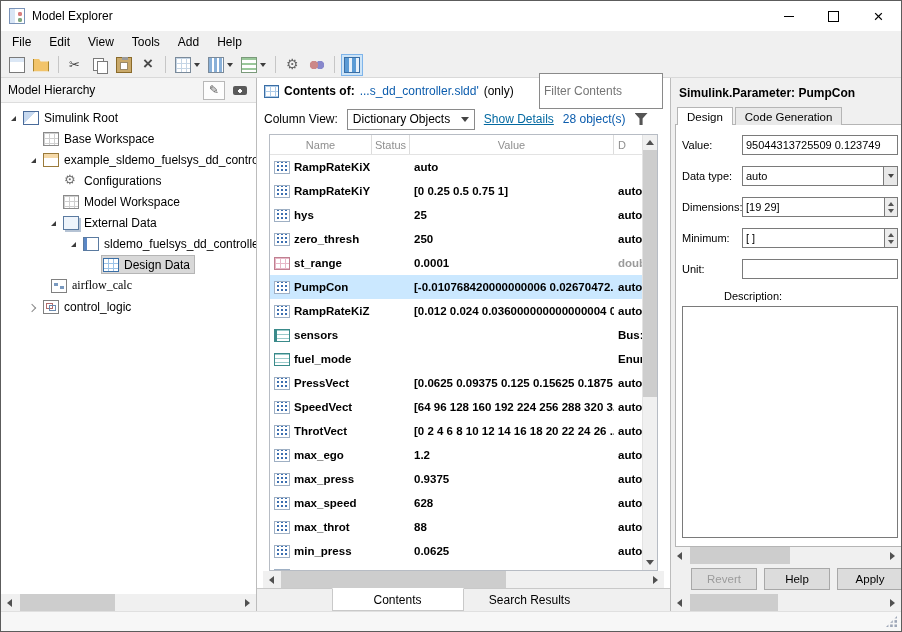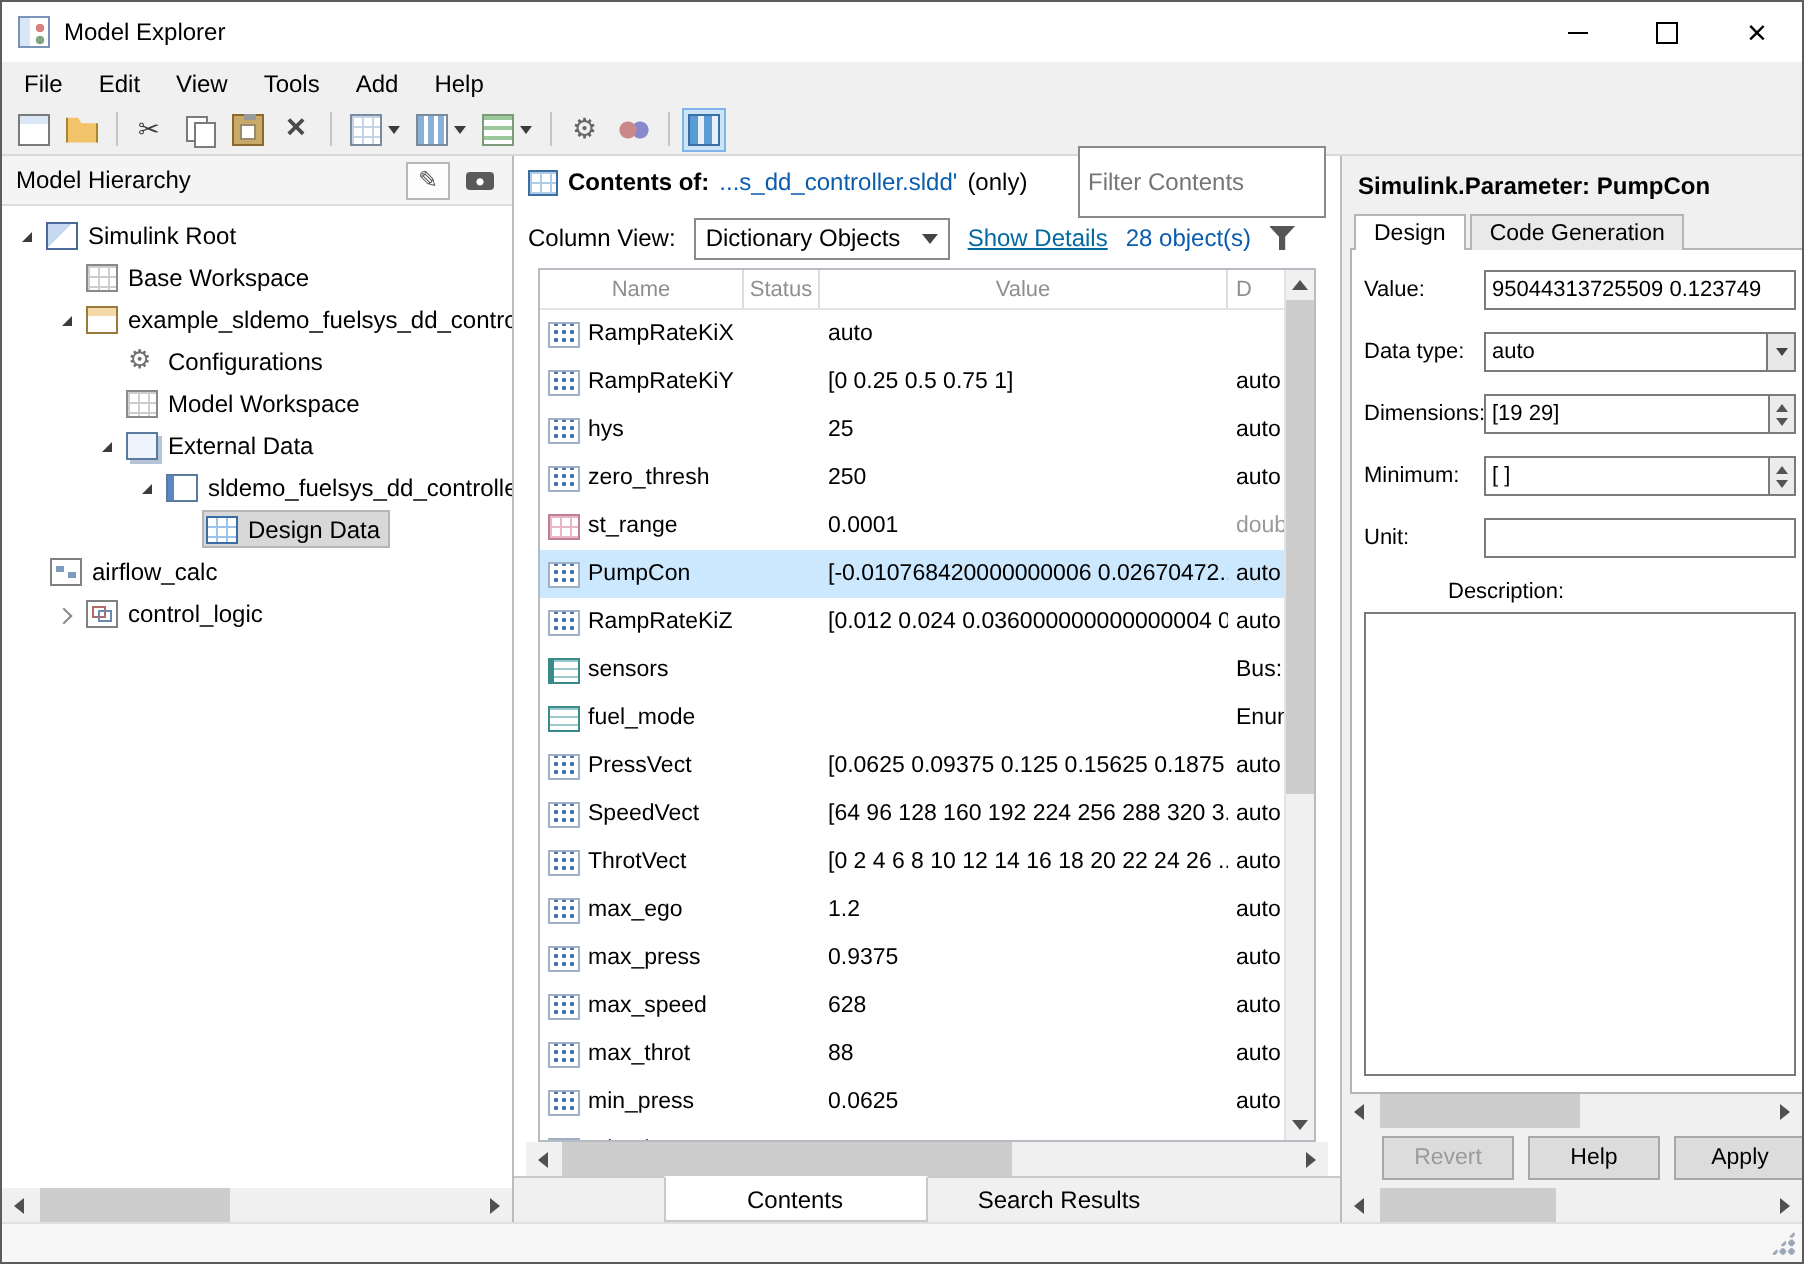--- a/index.html
+++ b/index.html
@@ -127,21 +127,21 @@
   .count { color:#0b5cad; }
   .funnel { width:13px; height:12px; background:#555; flex:none;
             clip-path:polygon(0 0,100% 0,62% 45%,62% 100%,38% 100%,38% 45%); }
 
   .table-frame { flex:1; min-height:0; display:flex; margin:0 12px; border:1px solid #b7bcc4; }
   .table-main { flex:1; min-width:0; display:flex; flex-direction:column; }
   .thead { height:20px; flex:none; display:flex; border-bottom:1px solid #e3e3e3; font-size:11px; color:#8f8f8f; }
   .th { display:flex; align-items:center; justify-content:center; border-right:1px solid #dcdcdc; overflow:hidden; }
   .th0 { width:102px; } .th1 { width:38px; } .th2 { width:204px; } .th3 { flex:1; justify-content:flex-start; padding-left:4px; border-right:none; }
   .tbody { flex:1; overflow:hidden; font-size:11.5px; }
-  .drow { height:24px; display:flex; align-items:center; }
+  .drow { height:24px; display:flex; align-items:center;font-weight:bold; }
   .drow.selected { background:#cbe8ff; }
   .cell { overflow:hidden; white-space:nowrap; flex:none; }
   .c-icon { width:24px; display:flex; justify-content:center; }
   .c-name { width:78px; }
   .c-status { width:38px; }
   .c-value { width:204px; padding-left:4px; }
   .c-dtype { flex:1; padding-left:4px; }
   .muted { color:#9a9a9a; }
   .ricon { width:16px; height:13px; flex:none; border:1px solid #9fb0c4; background:#fff; position:relative; }
   .icon-param { background-image:radial-gradient(circle,#3d6fb0 1px,rgba(0,0,0,0) 1.2px); background-size:4px 4px; background-position:1px 2px; }
@@ -323,21 +323,21 @@
               <span class="tlabel">sldemo_fuelsys_dd_controller</span>
             </span>
           </div>
           <div class="trow" style="padding-left: 84px;">
             <span class="expander none"></span>
             <span class="tnode selected">
               <span class="nicon icon-design-data"></span>
               <span class="tlabel">Design Data</span>
             </span>
           </div>
-          <div class="trow" style="padding-left: 6px;">
+          <div class="trow" style="padding-left: 32px; font-family: Liberation Serif, serif;">
             <span class="expander none"></span>
             <span class="tnode">
               <span class="nicon icon-subsystem"></span>
               <span class="tlabel">airflow_calc</span>
             </span>
           </div>
           <div class="trow" style="padding-left: 24px;">
             <span class="expander collapsed"></span>
             <span class="tnode">
               <span class="nicon icon-stateflow"></span>

